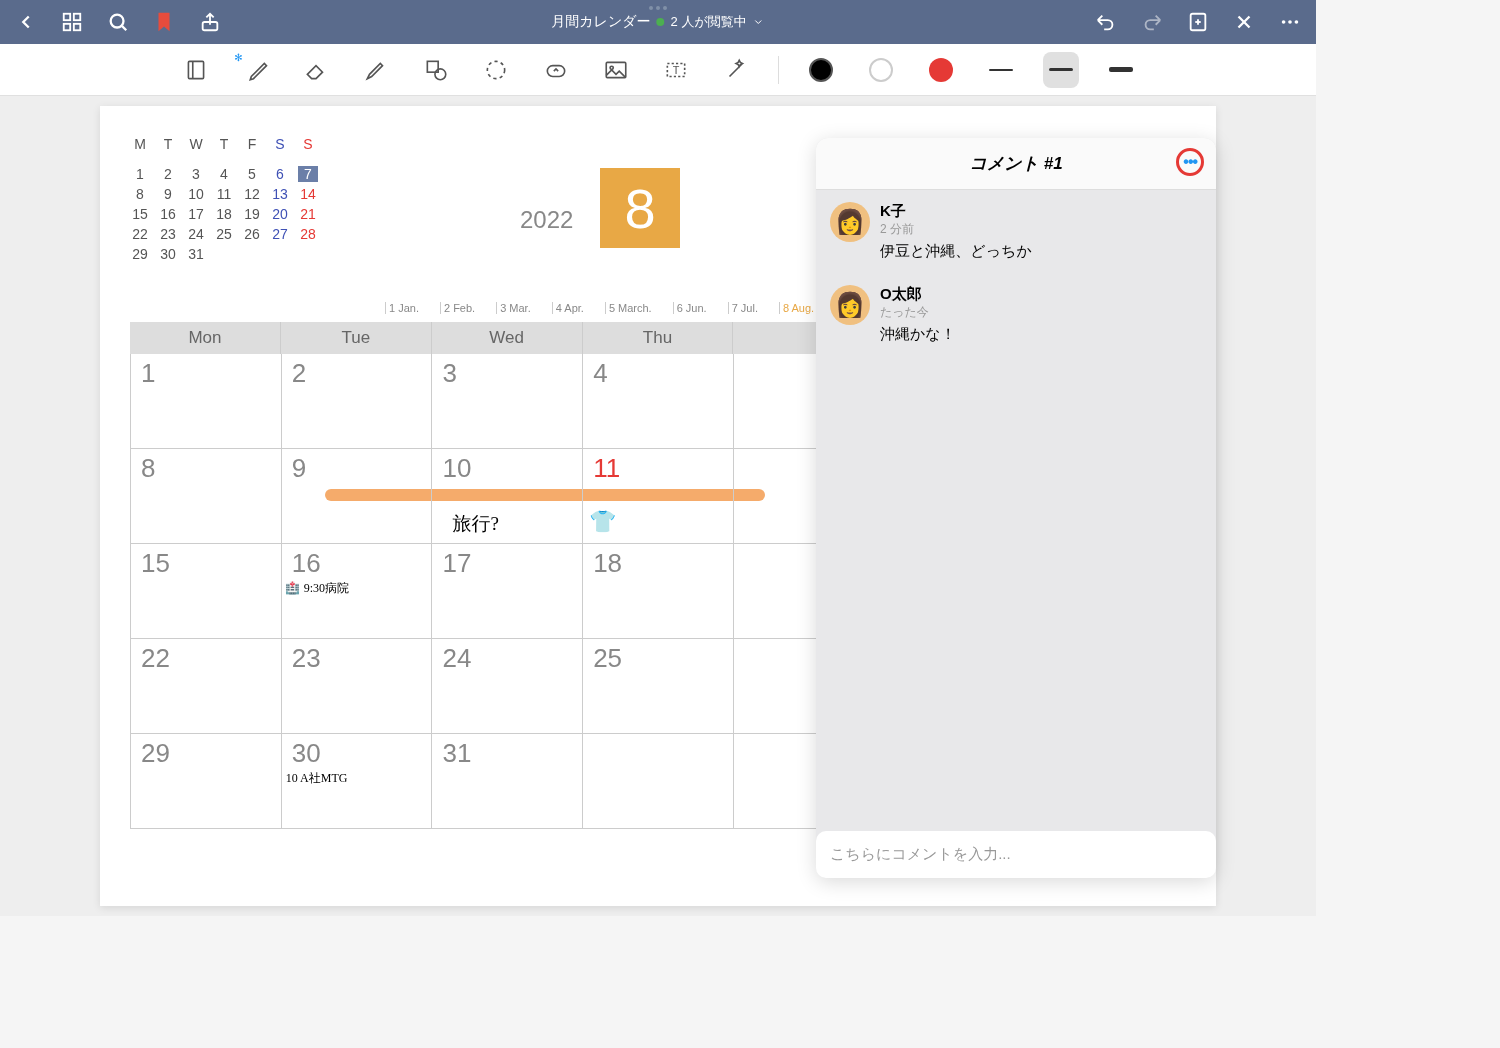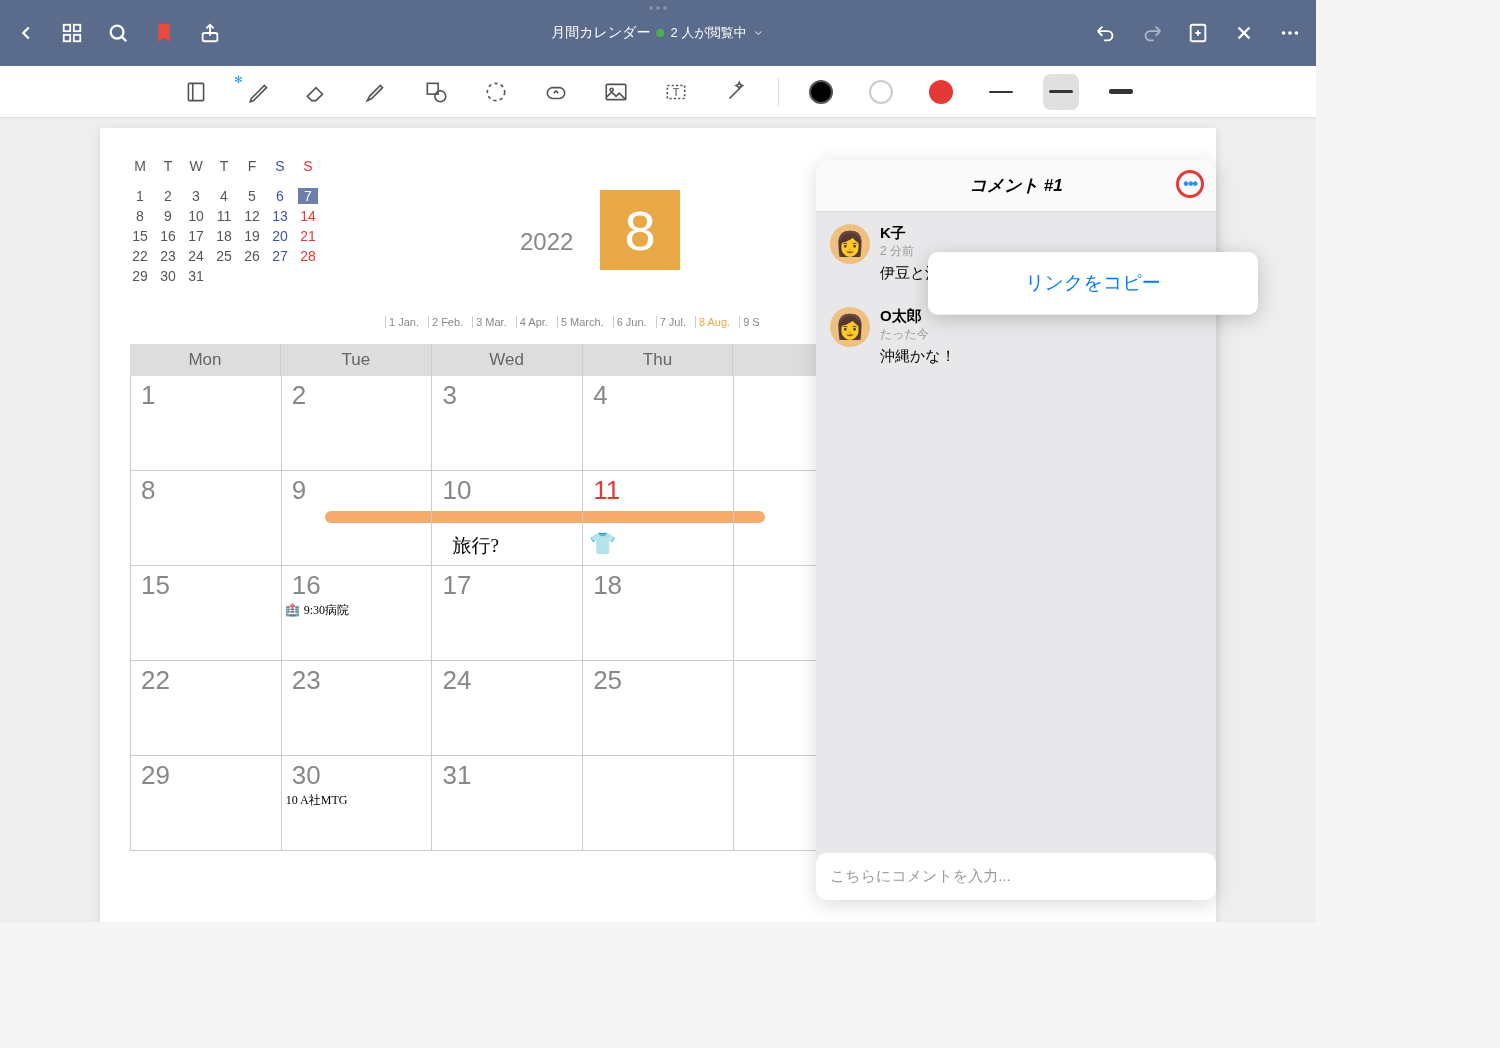--- a/index.html
+++ b/index.html
@@ -1,18 +1,18 @@
 <!DOCTYPE html>
 <html><head>
   <meta charset="utf-8">
   <style>
     * { margin: 0; padding: 0; box-sizing: border-box; }
     body { font-family: -apple-system, BlinkMacSystemFont, "Hiragino Sans", sans-serif; background: #f5f5f5; width: 1316px; height: 922px; overflow: hidden; }
     
-    .top-bar { background: #5a6b8c; height: 66px; display: flex; align-items: center; padding: 0 12px; position: relative; }
+    .top-bar { background: #5a6b8c; height: 44px; display: flex; align-items: center; padding: 0 12px; position: relative; }
     .top-bar-left { display: flex; gap: 18px; align-items: center; }
     .top-bar-right { display: flex; gap: 18px; align-items: center; margin-left: auto; }
     .top-bar-center { position: absolute; left: 50%; transform: translateX(-50%); color: #fff; font-size: 14px; display: flex; align-items: center; gap: 6px; }
     .status-dot { width: 8px; height: 8px; border-radius: 50%; background: #4caf50; display: inline-block; }
     .three-dots-top { display: flex; gap: 3px; position: absolute; left: 50%; top: 6px; transform: translateX(-50%); }
     .three-dots-top span { width: 4px; height: 4px; border-radius: 50%; background: #8090a8; }
     
     .icon-btn { width: 28px; height: 28px; display: flex; align-items: center; justify-content: center; cursor: pointer; color: #fff; }
     .icon-btn svg { width: 22px; height: 22px; }
     .bookmark-icon { color: #e74c3c; fill: #e74c3c; }
@@ -36,21 +36,21 @@
     .mini-cal-left { position: absolute; top: 30px; left: 30px; font-size: 14px; }
     .mini-cal-row { display: flex; gap: 8px; }
     .mini-cal-cell { width: 20px; text-align: center; color: #555; font-weight: 300; }
     .mini-cal-cell.sat { color: #3f51b5; }
     .mini-cal-cell.sun { color: #e53935; }
     .mini-cal-cell.today { background: #6b7fa8; color: #fff; }
     
     .year-label { position: absolute; top: 100px; left: 420px; font-size: 24px; color: #888; font-weight: 300; }
     .month-badge { position: absolute; top: 62px; left: 500px; width: 80px; height: 80px; background: #e8a845; color: #fff; font-size: 56px; display: flex; align-items: center; justify-content: center; font-weight: 300; }
     
-    .month-strip { position: absolute; top: 188px; left: 285px; font-size: 11px; color: #888; display: flex; gap: 6px; }
+    .month-strip { position: absolute; top: 196px; left: 285px; font-size: 11px; color: #888; display: flex; gap: 18px; }
     .month-strip span { padding: 0 3px; border-left: 1px solid #ccc; }
     .month-strip .current { color: #e8a845; }
     
     .main-cal { position: absolute; top: 216px; left: 30px; right: 30px; }
     .cal-header { display: flex; background: #ddd; }
     .cal-header-cell { flex: 1; text-align: center; padding: 6px; font-size: 17px; color: #666; border-right: 1px solid #ccc; }
     .cal-header-cell.sun { background: #c0392b; color: #fff; }
     .cal-body { display: flex; flex-direction: column; }
     .cal-row { display: flex; height: 95px; border-bottom: 1px solid #ccc; }
     .cal-cell { flex: 1; border-right: 1px solid #ccc; padding: 4px 10px; font-size: 26px; color: #888; font-weight: 300; position: relative; }
@@ -419,16 +419,15 @@
     <div class="comment-body">
       <div class="comment-author">O太郎</div>
       <div class="comment-time">たった今</div>
       <div class="comment-text">沖縄かな！</div>
     </div>
         </div>
       </div>
     <div class="comment-input">こちらにコメントを入力...</div>
 
     <div class="context-menu">
-      <div class="context-item">リンクをコピー</div>
     </div>
   </div>
 </div>
 
 </body></html>

